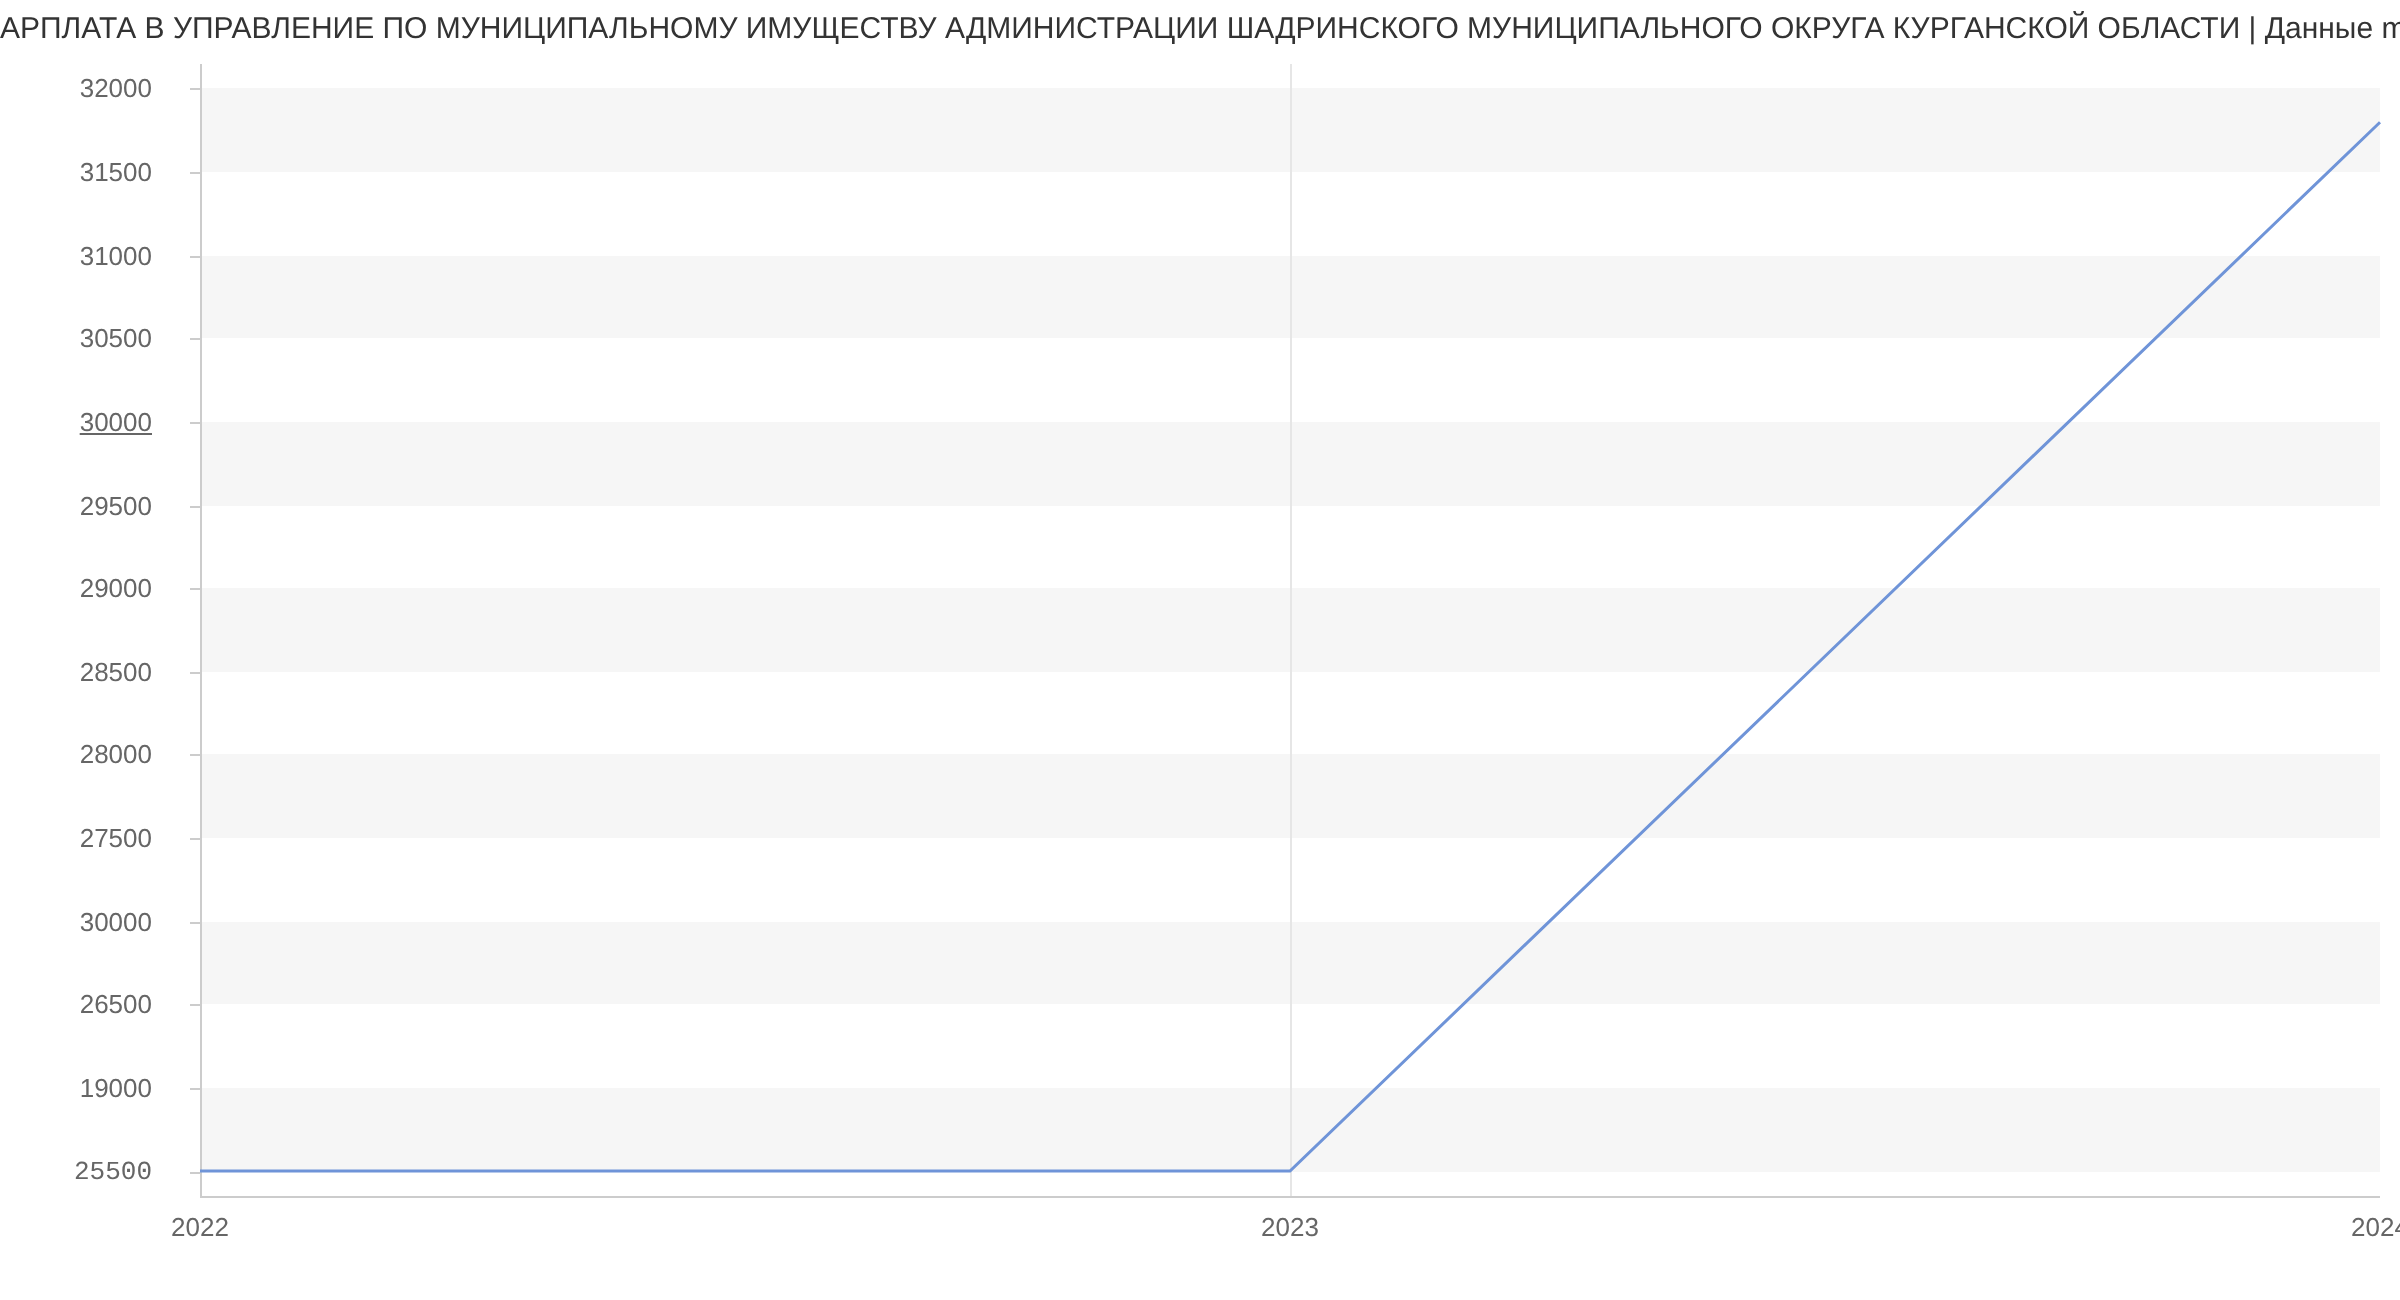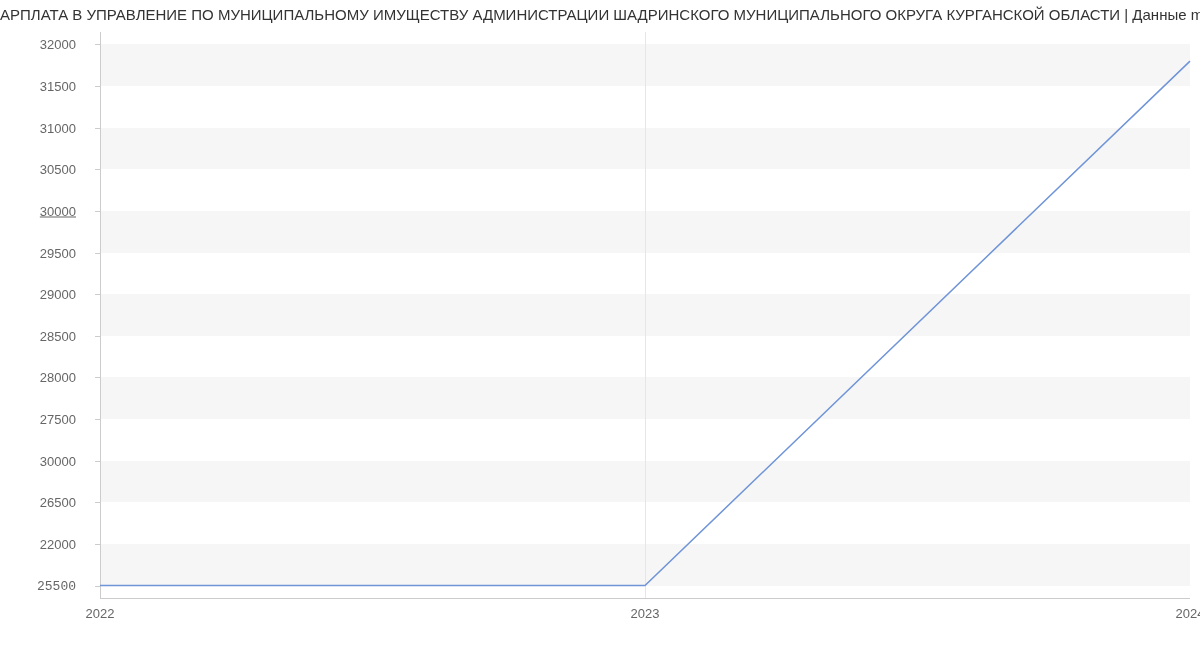--- a/index.html
+++ b/index.html
@@ -83,21 +83,21 @@
     <div class="grid-band" style="top: 511.897px; height: 41.6176px;"></div>
     <div class="grid-band" style="top: 428.662px; height: 41.6176px;"></div>
     <div class="grid-band" style="top: 345.426px; height: 41.6176px;"></div>
     <div class="grid-band" style="top: 262.191px; height: 41.6176px;"></div>
     <div class="grid-band" style="top: 178.956px; height: 41.6176px;"></div>
     <div class="grid-band" style="top: 95.7206px; height: 41.6176px;"></div>
     <div class="grid-band" style="top: 12.4853px; height: 41.6176px;"></div>
     <div class="x-grid-line" style="left: 545px;"></div>
     <div class="y-tick-label" style="top: 553.515px; font-family: Liberation Mono, monospace;">25500</div>
     <div class="y-tick-mark" style="top: 553.515px;"></div>
-    <div class="y-tick-label" style="top: 511.897px;">22000</div>
+    <div class="y-tick-label" style="top: 511.897px;">19000</div>
     <div class="y-tick-mark" style="top: 511.897px;"></div>
     <div class="y-tick-label" style="top: 470.279px;">26500</div>
     <div class="y-tick-mark" style="top: 470.279px;"></div>
     <div class="y-tick-label" style="top: 428.662px;">30000</div>
     <div class="y-tick-mark" style="top: 428.662px;"></div>
     <div class="y-tick-label" style="top: 387.044px;">27500</div>
     <div class="y-tick-mark" style="top: 387.044px;"></div>
     <div class="y-tick-label" style="top: 345.426px;">28000</div>
     <div class="y-tick-mark" style="top: 345.426px;"></div>
     <div class="y-tick-label" style="top: 303.809px; text-align: center;">28500</div>

